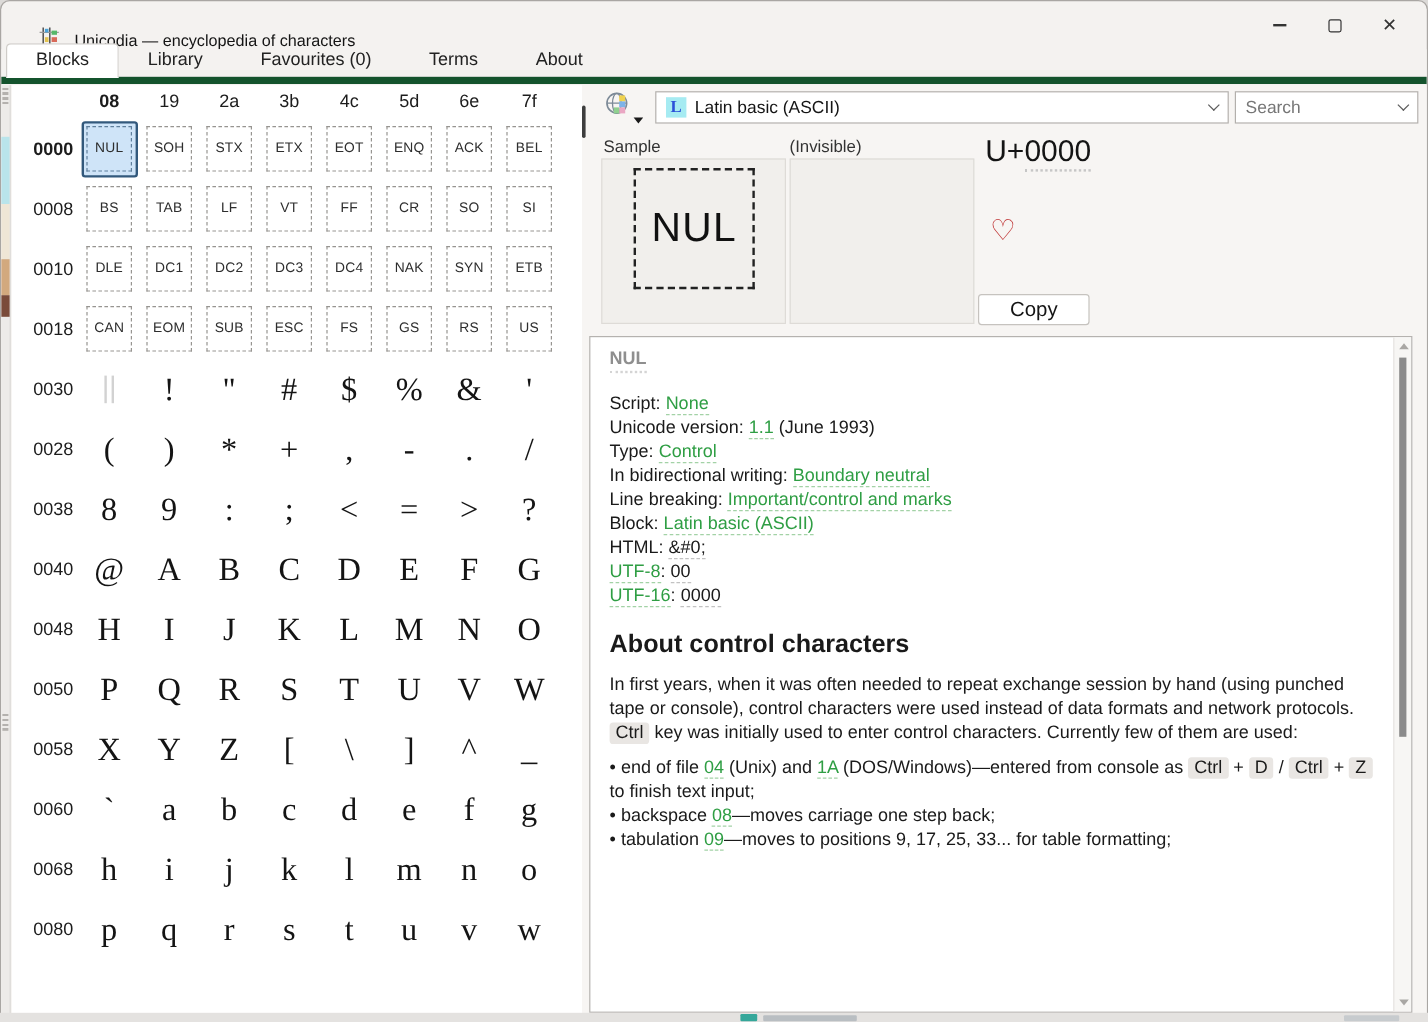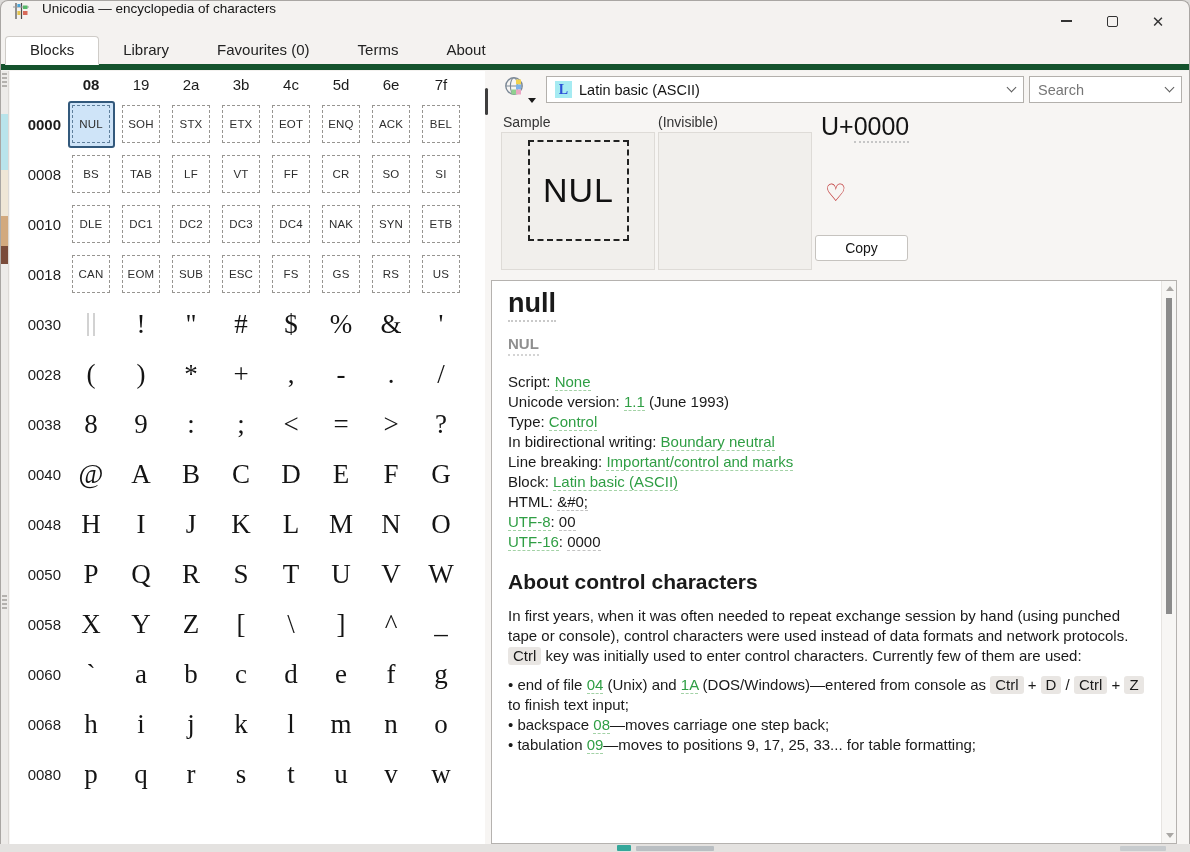--- a/index.html
+++ b/index.html
@@ -19,21 +19,21 @@
 
   
   .app {
     position:absolute; top:0; left:0; right:0; bottom:7px;
     background:#f4f2f0;
     border:1px solid #a9a6a3; border-bottom:none;
     border-radius:8px 8px 0 0;
     overflow:hidden;
   }
   
-  .titlebar { position:absolute; top:0; left:0; right:0; height:40px; display:flex; align-items:flex-start; padding-left:11px; }
+  .titlebar { position:absolute; top:0; left:0; right:0; height:40px; display:flex; align-items:flex-end; padding-left:31px; }
   .app-icon { width:20px; height:20px; flex:0 0 auto; }
   .title-text { margin-left:10px; font-size:13.5px; color:#141414; }
   .winbtns { position:absolute; right:8px; top:0; height:40px; display:flex; }
   .winbtn { width:46px; height:40px; display:flex; align-items:center; justify-content:center; color:#333; }
   .glyph-min { width:11px; height:1.5px; background:#333; }
   .glyph-max { width:11px; height:11px; border:1.2px solid #333; border-radius:2px; }
   .glyph-close { font-size:15px; color:#333; line-height:1; }
 
   
   .tabbar { position:absolute; top:40px; left:0; right:0; height:29px; display:flex; align-items:flex-end; padding-left:4px; border-bottom:6px solid #14532d; background:#f4f2f0; }
@@ -93,22 +93,22 @@
   .sample-box, .invisible-box { position:absolute; top:61px; width:154px; height:138px; background:#f1efec; border:1px solid #dedbd7; }
   .sample-box { left:10px; }
   .invisible-box { left:167px; }
   .dash-box { position:absolute; left:26px; top:7px; width:101px; height:101px; border:2px dashed #222;
               display:flex; align-items:center; justify-content:center; }
   .dash-box span { font-size:34px; color:#111; letter-spacing:1px; }
 
   .codepoint { position:absolute; left:330px; top:41px; font-size:25px; color:#141414; }
   .cp-num { border-bottom:2px dotted #c6c6c6; padding-bottom:1px; }
   .heart { position:absolute; left:334px; top:110px; font-size:24px; color:var(--heart,#c13a3a); line-height:1; }
-  .copy-btn { position:absolute; left:324px; top:164px; width:93px; height:26px; background:#fff;
-              border:1px solid #c6c3bf; border-radius:3px; font-size:14px; color:#141414;
+  .copy-btn { position:absolute; left:324px; top:174px; width:93px; height:26px; background:#fff;
+              border:1px solid #c6c3bf; border-radius:3px; font-size:17px; color:#141414;
               display:flex; align-items:center; justify-content:center; }
 
   
   .info-panel { position:absolute; left:0; top:209px; right:12px; bottom:1px; background:#fff; border:1px solid #b5b2af; overflow:hidden; }
   .info-scroll { position:absolute; right:0; top:0; width:15px; bottom:0; background:#f7f6f4; border-left:1px solid #e6e4e1; }
   .scroll-thumb { position:absolute; left:4px; top:17px; width:6px; height:316px; background:#8b8b8b; }
   .scroll-arrow { position:absolute; left:4px; width:0; height:0; border-left:4px solid transparent; border-right:4px solid transparent; }
   .scroll-arrow.up { top:5px; border-bottom:5px solid #a9a7a4; }
   .scroll-arrow.down { bottom:5px; border-top:5px solid #a9a7a4; }
 
@@ -610,21 +610,20 @@
       <div class="invisible-box"></div>
 
       <div class="codepoint"><span>U+</span><span class="cp-num">0000</span></div>
 
       <div class="heart">♡</div>
 
       <div class="copy-btn">Copy</div>
 
       <div class="info-panel">
         <div class="info-content">
-          <div><span class="info-title">null</span></div>
           <div class="info-alias-row"><span class="info-alias">NUL</span></div>
           <div>
               <div class="info-line"><span class="seg-t">Script: </span><span class="seg-g">None</span></div>
               <div class="info-line"><span class="seg-t">Unicode version: </span><span class="seg-g">1.1</span><span class="seg-t"> (June 1993)</span></div>
               <div class="info-line"><span class="seg-t">Type: </span><span class="seg-g">Control</span></div>
               <div class="info-line"><span class="seg-t">In bidirectional writing: </span><span class="seg-g">Boundary neutral</span></div>
               <div class="info-line"><span class="seg-t">Line breaking: </span><span class="seg-g">Important/control and marks</span></div>
               <div class="info-line"><span class="seg-t">Block: </span><span class="seg-g">Latin basic (ASCII)</span></div>
               <div class="info-line"><span class="seg-t">HTML: </span><span class="seg-c">&amp;#0;</span></div>
               <div class="info-line"><span class="seg-g">UTF-8</span><span class="seg-t">: </span><span class="seg-c">00</span></div>

